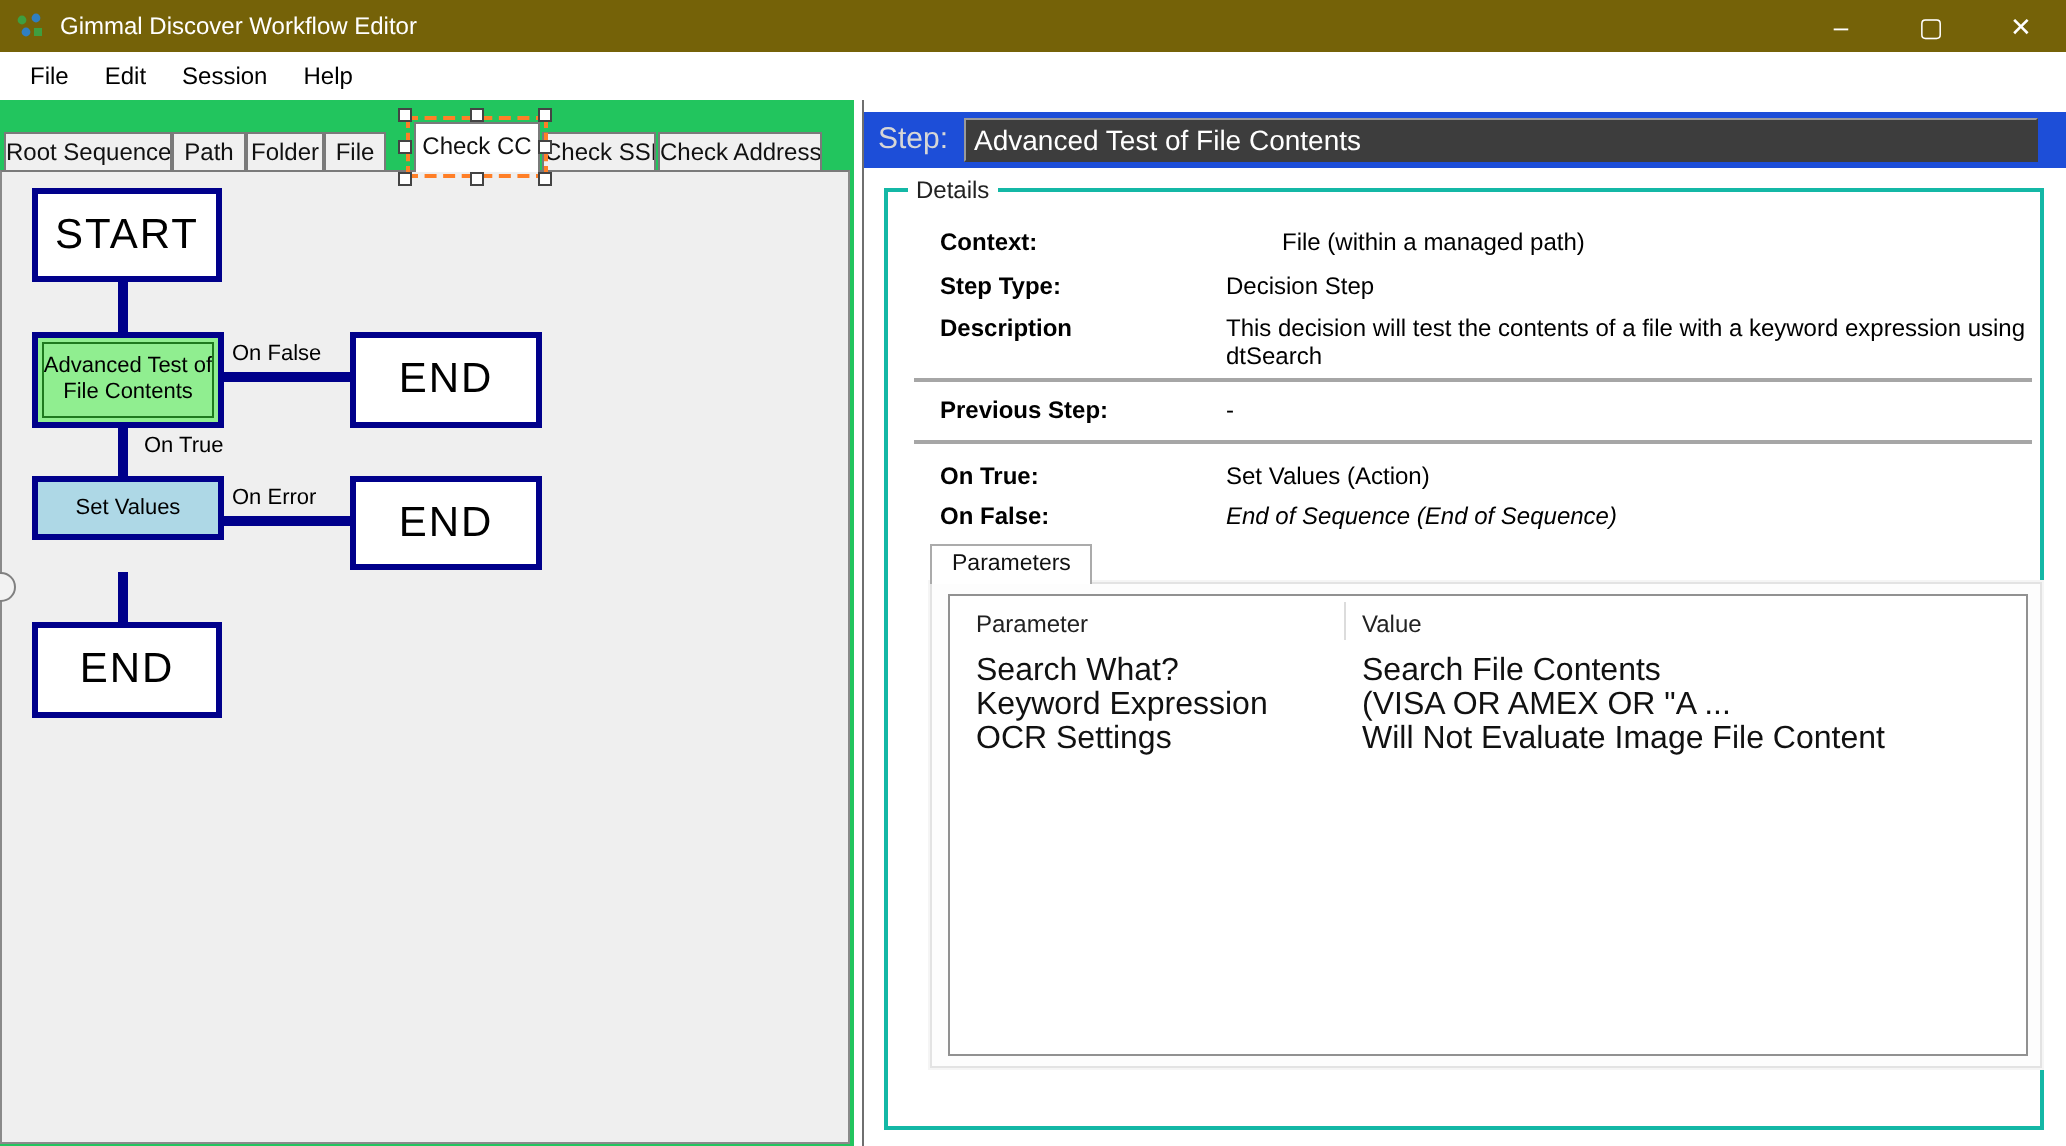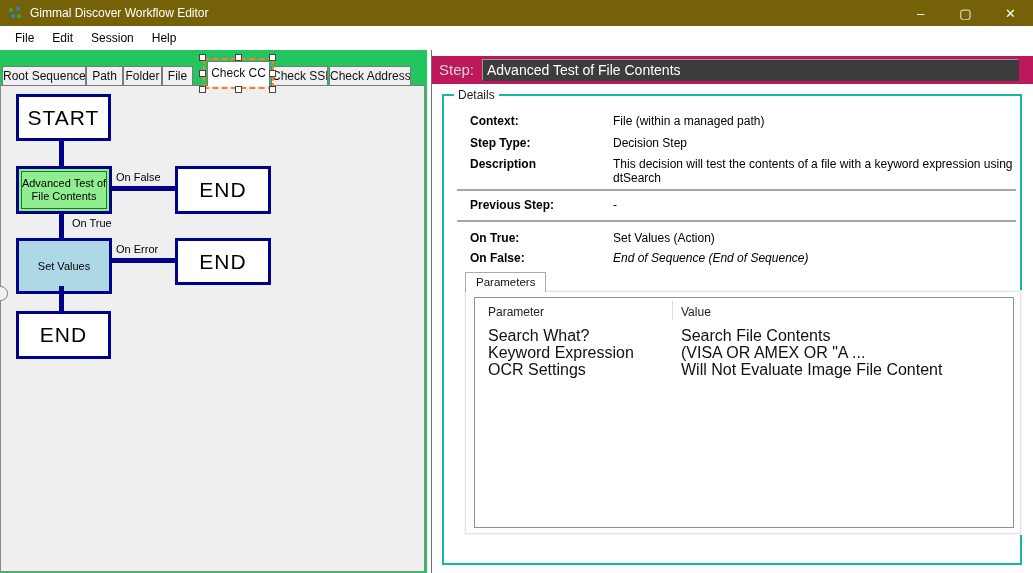--- a/index.html
+++ b/index.html
@@ -32,21 +32,21 @@
   .node.terminal { font-size:21px; letter-spacing:1px; }
   .node.decision { background:#90ee90; font-size:11px; line-height:13px; }
   .node.decision .inner { outline:1px solid #1e7a1e; outline-offset:-3px; position:absolute; inset:0; display:flex; align-items:center; justify-content:center; padding:2px; }
   .node.action { background:#aed8e6; font-size:11px; }
   .edge { position:absolute; background:#00008b; }
   .edge-label { position:absolute; font-size:11px; color:#000; white-space:nowrap; }
   .edge-handle { position:absolute; left:-8px; top:200px; width:15px; height:15px; border-radius:50%; border:1px solid #808080; background:#f2f2f2; }
 
   
   .right-panel { position:absolute; left:431px; top:50px; width:602px; height:523px; background:#ffffff; border-left:1px solid #6f6f6f; }
-  .step-bar { position:absolute; left:0; top:6px; width:602px; height:28px; background:#be185d;padding-left:41px; }
+  .step-bar { position:absolute; left:0; top:6px; width:602px; height:28px; background:#1d4ed8;padding-left:41px; }
   .step-label { position:absolute; left:7px; top:0; height:28px; line-height:28px; color:#d6d6d6; font-size:15px; }
   .step-input { position:absolute; left:50px; top:3px; width:537px; height:22px; background:#3d3d3d; border:1px solid #3d3d3d; border-top:1px solid #9a9a9a; border-left:1px solid #9a9a9a; color:#ffffff; font-size:14px; font-family:"Liberation Sans",sans-serif; padding:0 4px; }
 
   .groupbox { position:absolute; left:10px; top:44px; width:580px; height:471px; border:2px solid #14b8a6; }
   .groupbox-legend { position:absolute; left:10px; top:-8px; background:#ffffff; padding:0 4px; font-size:12px; color:#222; }
 
   .field-label { position:absolute; left:26px; font-size:12px; font-weight:bold; color:#000; white-space:nowrap; }
   .field-value { position:absolute; left:169px; font-size:12px; color:#000; }
   .sep { position:absolute; left:13px; width:559px; height:2px; background:#a6a6a6; }
 
@@ -114,21 +114,21 @@
       </div>
 
       <div class="edge" style="left:111px; top:100px; width:63px; height:5px;"></div>
       <div class="edge-label" style="left:115px; top:85px;">On False</div>
 
       <div class="node terminal" style="left:174px; top:80px; width:96px; height:48px;">END</div>
 
       <div class="edge" style="left:58px; top:128px; width:5px; height:24px;"></div>
       <div class="edge-label" style="left:71px; top:131px;">On True</div>
 
-      <div class="node action" style="left:15px; top:152px; width:96px; height:56px;">Set Values</div>
+      <div class="node action" style="left:15px; top:152px; width:96px; height:32px;">Set Values</div>
 
       <div class="edge" style="left:111px; top:172px; width:63px; height:5px;"></div>
       <div class="edge-label" style="left:115px; top:157px;">On Error</div>
 
       <div class="node terminal" style="left:174px; top:152px; width:96px; height:47px;">END</div>
 
       <div class="edge" style="left:58px; top:200px; width:5px; height:25px;"></div>
 
       <div class="node terminal" style="left:15px; top:225px; width:95px; height:48px;">END</div>
 
@@ -140,21 +140,21 @@
 
     <div class="step-bar">
       <span class="step-label">Step:</span>
       <input class="step-input" type="text" value="Advanced Test of File Contents" style="">
     </div>
 
     <div class="groupbox">
       <span class="groupbox-legend">Details</span>
 
       <span class="field-label" style="top:18px;">Context:</span>
-      <span class="field-value" style="top:18px;">File (within a managed path)</span>
+      <span class="field-value" style="top:18px;margin-left:28px;">File (within a managed path)</span>
 
       <span class="field-label" style="top:40px;">Step Type:</span>
       <span class="field-value" style="top:40px;">Decision Step</span>
 
       <span class="field-label" style="top:61px;text-align:center;">Description</span>
       <span class="field-value" style="top:61px; width:450px; line-height:14px;">This decision will test the contents of a file with a keyword expression using dtSearch</span>
 
       <div class="sep" style="top:93px;"></div>
 
       <span class="field-label" style="top:102px;">Previous Step:</span>

